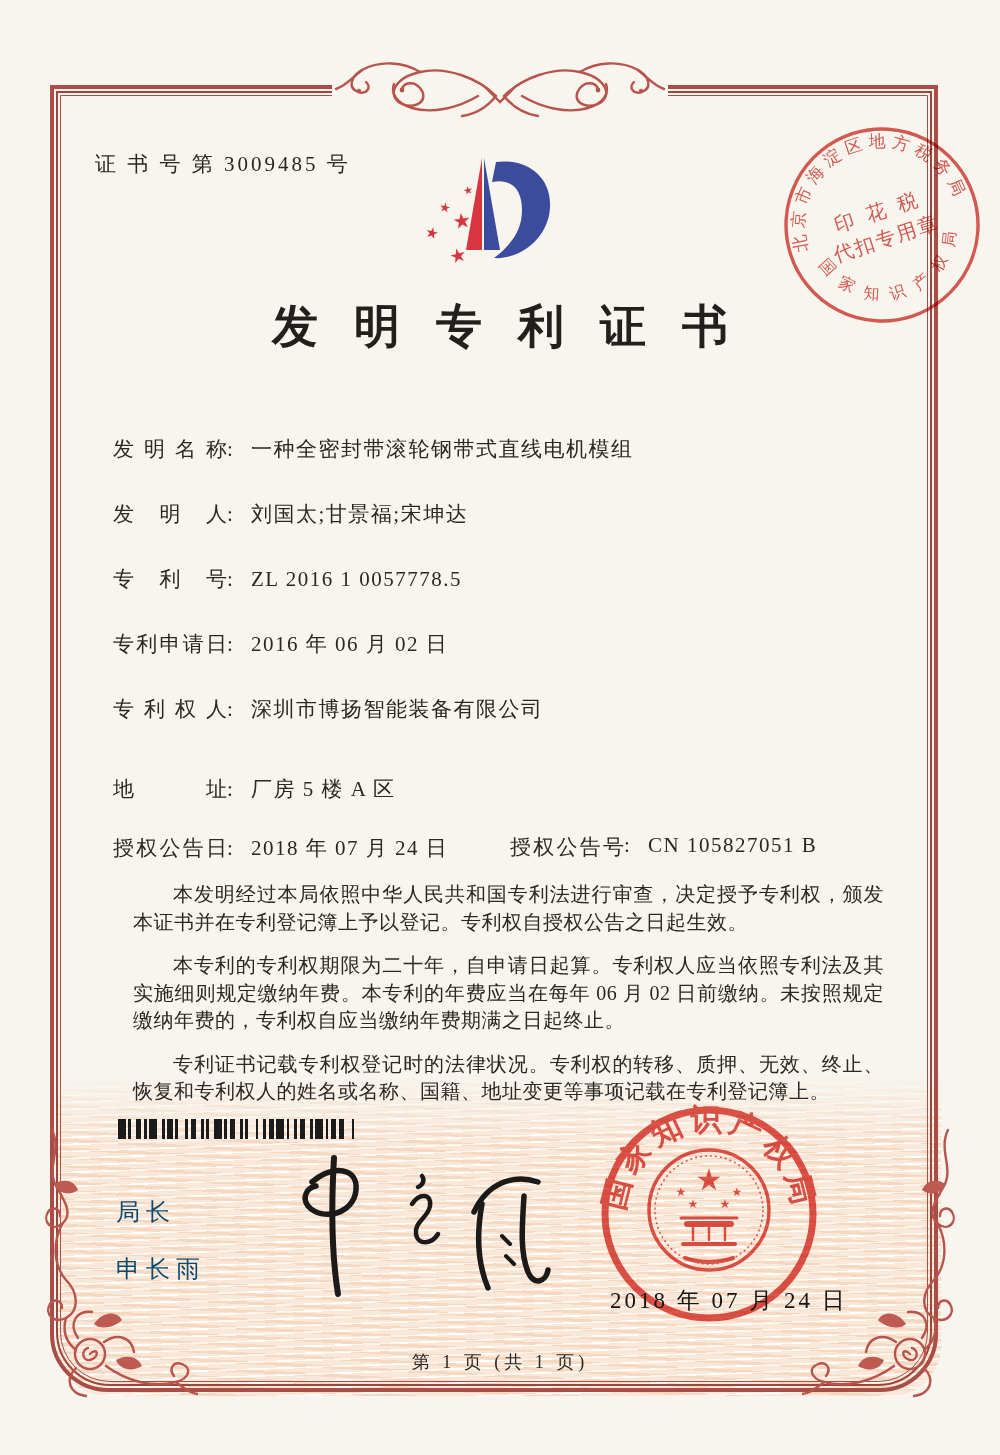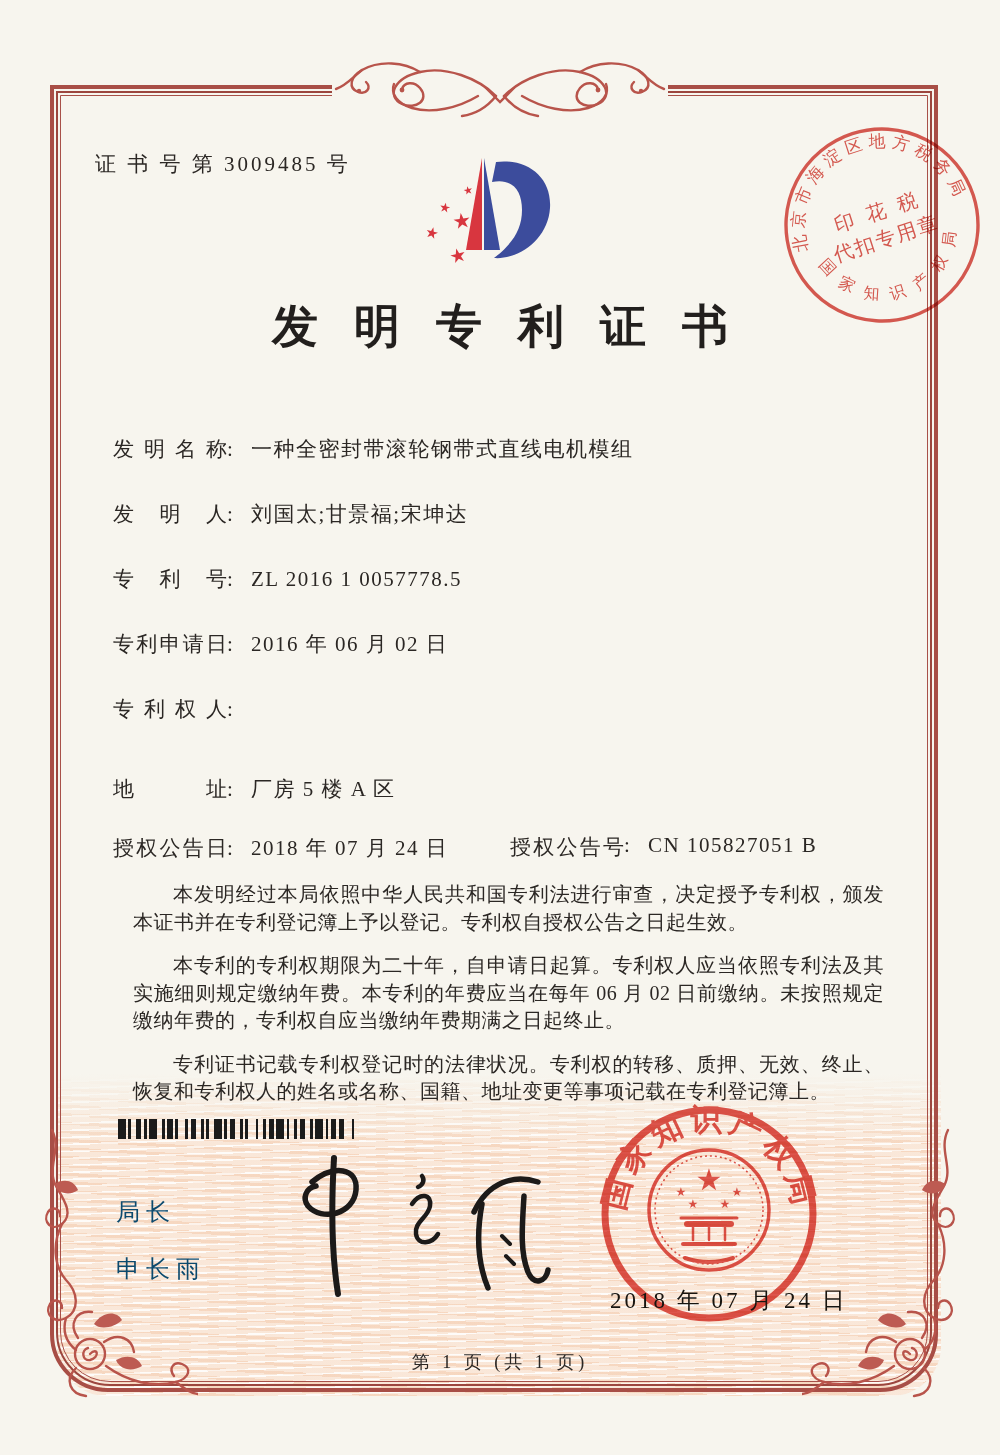--- a/index.html
+++ b/index.html
@@ -166,20 +166,21 @@
         <span class="val">ZL 2016 1 0057778.5</span>
     </div>
     <div class="frow">
       <span class="lbl">专利申请日</span>
         <span class="colon">:</span>
         <span class="val">2016 年 06 月 02 日</span>
     </div>
     <div class="frow">
       <span class="lbl">专利权人</span>
         <span class="colon">:</span>
+        <span class="val">深圳市博扬智能装备有限公司</span>
     </div>
     <div class="frow addr">
       <span class="lbl">地址</span>
         <span class="colon">:</span>
       <span class="val">
         <span>厂房 5 楼 A 区</span>
       </span>
     </div>
     <div class="frow">
       <span class="lbl">授权公告日</span>

